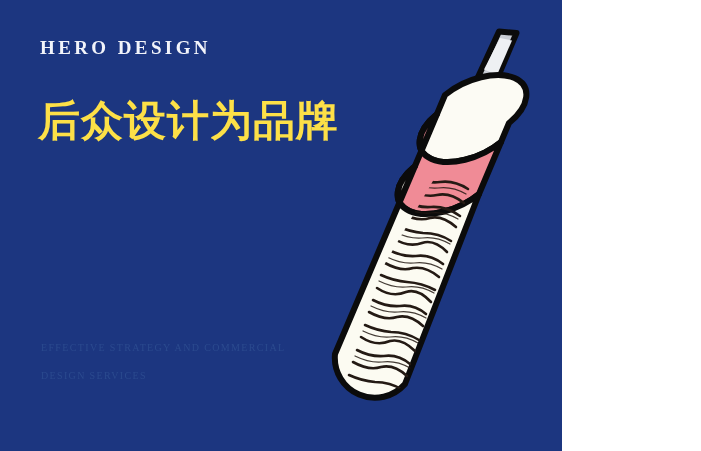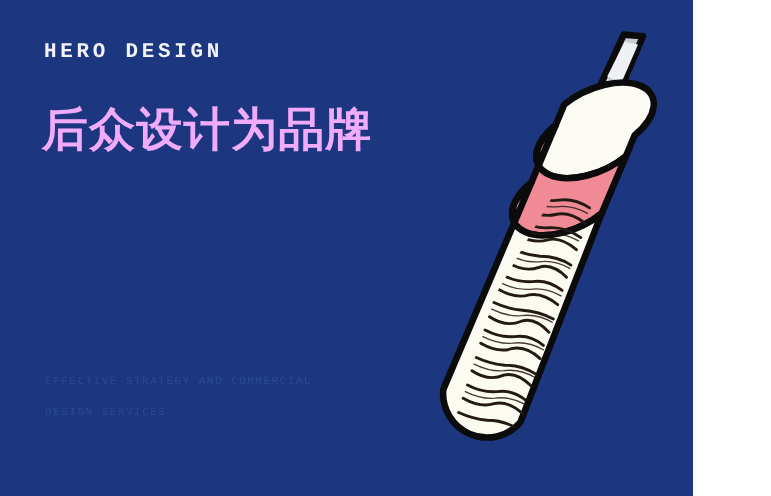--- a/index.html
+++ b/index.html
@@ -3,25 +3,25 @@
 <meta charset="utf-8">
 <title>Hero Design Banner</title>
 <style>
   html, body {
     margin: 0;
     padding: 0;
     background: #ffffff;
   }
   #banner {
     position: relative;
-    width: 630px;
+    width: 562px;
     height: 451px;
     overflow: hidden;
     background: #1c3680;
-    font-family: Liberation Mono, monospace;
+    font-family: Liberation Serif, serif;
     -webkit-font-smoothing: antialiased;
   }
 
   
   #brand {
     position: absolute;
     left: 40px;
     top: 38px;
     color: #f2f4fa;
     font-size: 19px;
@@ -32,21 +32,21 @@
   }
 
   
   #headline {
     position: absolute;
     left: 38px;
     top: 92px;
     width: 480px;
   }
   .headline-line {
-    color: #f0abfc;
+    color: #fde047;
     font-size: 42px;
     font-weight: 700;
     line-height: 58px;
     letter-spacing: 1px;
     white-space: nowrap;
   }
 
   
   #subcaption {
     position: absolute;

